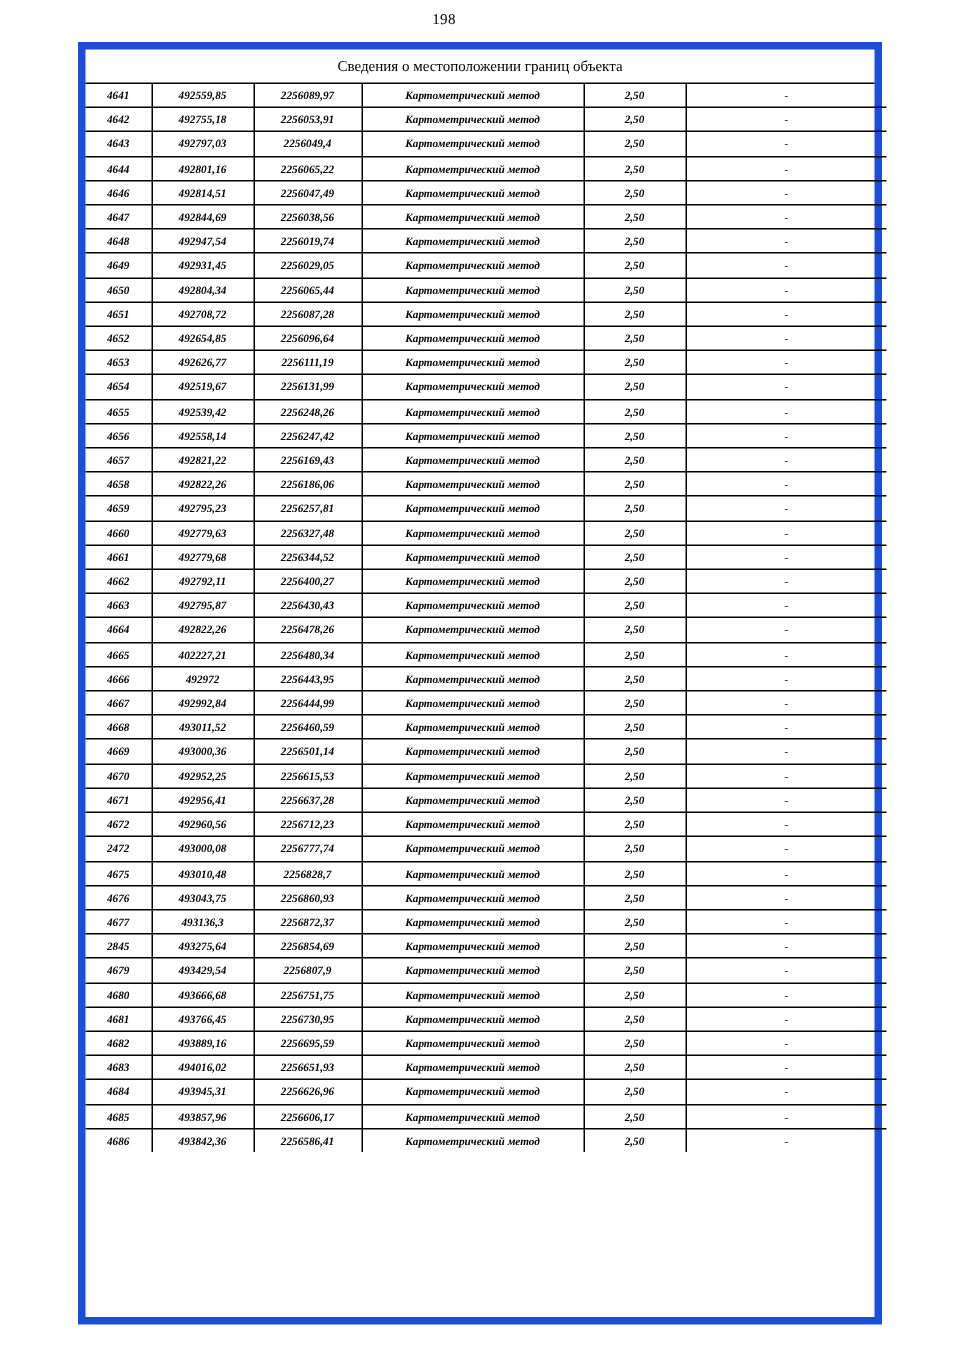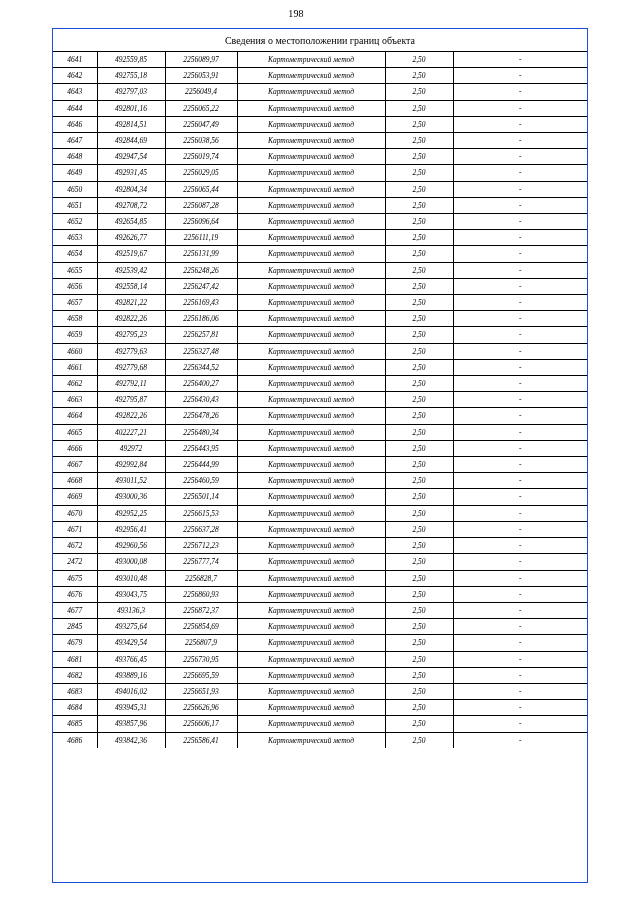--- a/index.html
+++ b/index.html
@@ -28,21 +28,21 @@
     padding-top: 8px;
     padding-bottom: 6px;
     letter-spacing: 0.2px;
   }
   .doc-frame {
     position: absolute;
     left: 52px;
     top: 28px;
     width: 536px;
     height: 855px;
-    border: 1px solid #1d4ed8;
+    border: 5px solid #1d4ed8;
     box-sizing: border-box;
   }
   .title-row {
     height: 22px;
     border-bottom: 1px solid #000;
     display: flex;
     align-items: center;
     justify-content: center;
   }
   .title-row .title-text {
@@ -75,20 +75,21 @@
   }
   col.c-num    { width: 44px; }
   col.c-x      { width: 68px; }
   col.c-y      { width: 72px; }
   col.c-method { width: 148px; }
   col.c-acc    { width: 68px; }
   col.c-desc   { width: 134px; }
 
   .tbl-wrap {
     position: relative;
+    font-weight: bold;
   }
 </style>
 </head>
 <body>
 
 <div class="page">
 
   <div class="page-number">198</div>
 
   <div class="doc-frame">
@@ -398,20 +399,28 @@
             </tr>
             <tr>
               <td>4679</td>
               <td>493429,54</td>
               <td>2256807,9</td>
               <td>Картометрический метод</td>
               <td>2,50</td>
               <td>-</td>
             </tr>
             <tr>
+              <td>4680</td>
+              <td>493666,68</td>
+              <td>2256751,75</td>
+              <td>Картометрический метод</td>
+              <td>2,50</td>
+              <td>-</td>
+            </tr>
+            <tr>
               <td>4681</td>
               <td>493766,45</td>
               <td>2256730,95</td>
               <td>Картометрический метод</td>
               <td>2,50</td>
               <td>-</td>
             </tr>
             <tr>
               <td>4682</td>
               <td>493889,16</td>

